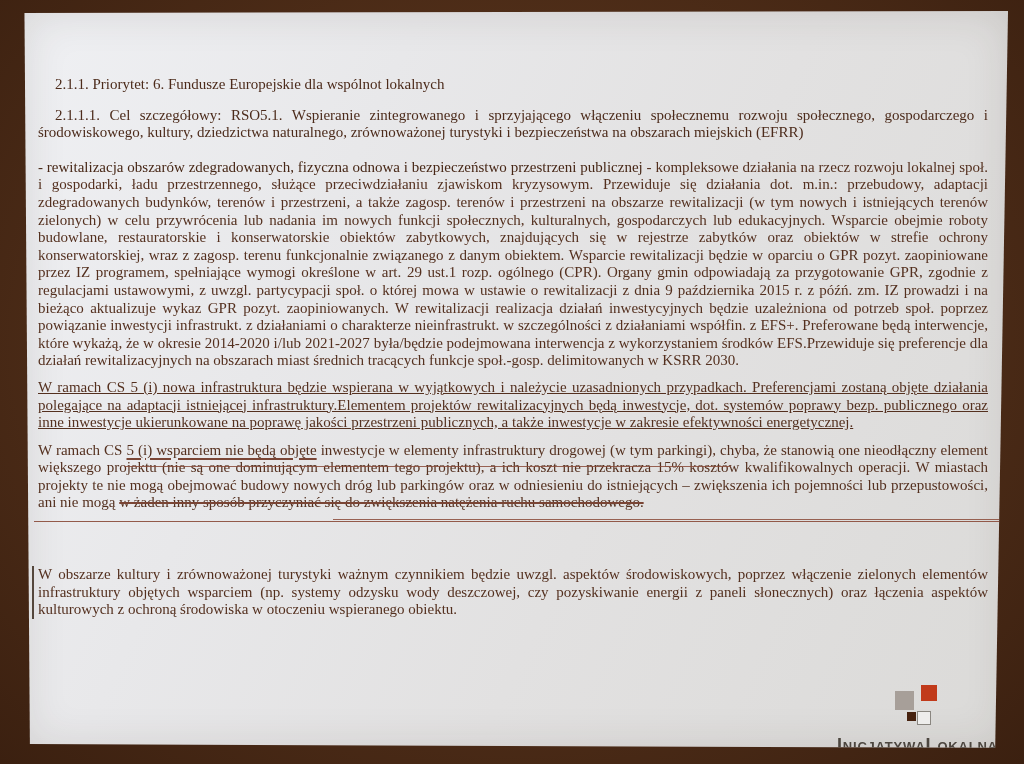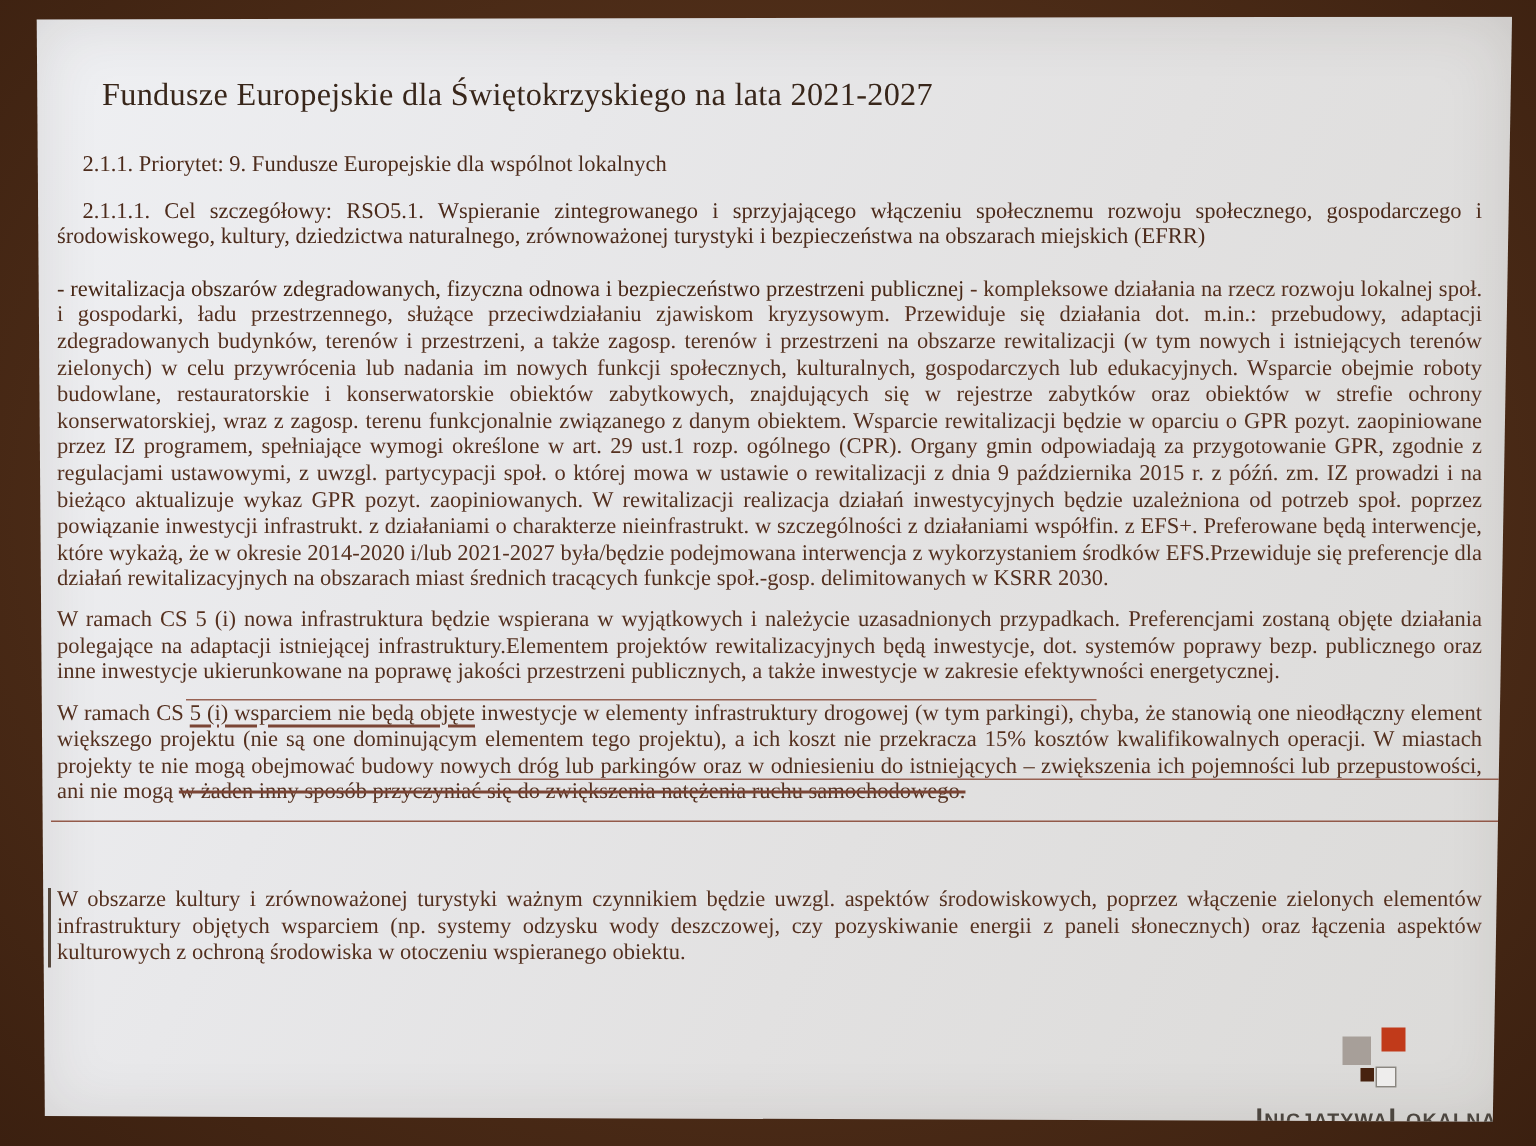--- a/index.html
+++ b/index.html
@@ -20,21 +20,21 @@
   }
   h1.title{
     margin:0 0 0 30px;font-size:21.5px;line-height:26px;font-weight:normal;
     color:#38261a;text-align:left;letter-spacing:0.2px;
   }
   p{margin:0;}
   .priority{margin:26px 0 0 17px;text-align:left;color:#4c2b1b;}
   .objective{margin:13px 0 0 0;text-indent:17px;color:#4c2b1b;}
   .p-revit{margin:17px 0 0 0;}
   .p-revit .lead{font-weight:normal;color:#472716;}
-  .p-cs5{margin:9px 0 0 0;}
+  .p-cs5{margin:9px 0 0 0;text-decoration:underline;}
   .p-excl{margin:10px 0 0 0;}
   .u-phrase{text-decoration:underline;text-decoration-color:#7a4535;text-underline-offset:3px;text-decoration-thickness:1.5px;}
   .s-phrase{text-decoration:line-through;text-decoration-color:#7a4535;text-decoration-thickness:1.5px;}
   .rule{position:absolute;height:0;border-top:1.5px solid #8a4a38;opacity:0.85;}
   .rule-over{left:102px;top:456px;width:607px;}
   .rule-mid{left:311px;top:509px;width:677px;}
   .divider{margin:9px 0 0 -4px;border:none;border-top:1.6px solid #8a4a38;opacity:0.9;width:976px;}
   .revision-block{border-left:2px solid #55473c;padding-left:4px;margin:13px 0 0 -6px;}
   .p-culture{color:#54301f;margin-top:44px;}
   .p-green{margin-top:7px;text-align:left;}
@@ -51,23 +51,22 @@
     letter-spacing:0.8px;color:#4c463f;
   }
 </style>
 </head>
 <body>
 
 <div class="page">
 
   <div class="content">
 
-    <h1 class="title">Fundusze Europejskie dla Świętokrzyskiego na lata 2021-2027</h1>
 
-    <p class="priority">2.1.1. Priorytet: 9. Fundusze Europejskie dla wspólnot lokalnych</p>
+    <p class="priority">2.1.1. Priorytet: 6. Fundusze Europejskie dla wspólnot lokalnych</p>
 
     <p class="objective">2.1.1.1. Cel szczegółowy: RSO5.1. Wspieranie zintegrowanego i sprzyjającego włączeniu społecznemu rozwoju społecznego, gospodarczego i środowiskowego, kultury, dziedzictwa naturalnego, zrównoważonej turystyki i bezpieczeństwa na obszarach miejskich (EFRR)</p>
 
     <p class="p-revit"><span class="lead">- rewitalizacja obszarów zdegradowanych, fizyczna odnowa i bezpieczeństwo przestrzeni publicznej</span><span> - kompleksowe działania na rzecz rozwoju lokalnej społ. i gospodarki, ładu przestrzennego, służące przeciwdziałaniu zjawiskom kryzysowym. Przewiduje się działania dot. m.in.: przebudowy, adaptacji zdegradowanych budynków, terenów i przestrzeni, a także zagosp. terenów i przestrzeni na obszarze rewitalizacji (w tym nowych i istniejących terenów zielonych) w celu przywrócenia lub nadania im nowych funkcji społecznych, kulturalnych, gospodarczych lub edukacyjnych. Wsparcie obejmie roboty budowlane, restauratorskie i konserwatorskie obiektów zabytkowych, znajdujących się w rejestrze zabytków oraz obiektów w strefie ochrony konserwatorskiej, wraz z zagosp. terenu funkcjonalnie związanego z danym obiektem. Wsparcie rewitalizacji będzie w oparciu o GPR pozyt. zaopiniowane przez IZ programem, spełniające wymogi określone w art. 29 ust.1 rozp. ogólnego (CPR). Organy gmin odpowiadają za przygotowanie GPR, zgodnie z regulacjami ustawowymi, z uwzgl. partycypacji społ. o której mowa w ustawie o rewitalizacji z dnia 9 października 2015 r. z późń. zm. IZ prowadzi i na bieżąco aktualizuje wykaz GPR pozyt. zaopiniowanych. W rewitalizacji realizacja działań inwestycyjnych będzie uzależniona od potrzeb społ. poprzez powiązanie inwestycji infrastrukt. z działaniami o charakterze nieinfrastrukt. w szczególności z działaniami współfin. z EFS+. Preferowane będą interwencje, które wykażą, że w okresie 2014-2020 i/lub 2021-2027 była/będzie podejmowana interwencja z wykorzystaniem środków EFS.Przewiduje się preferencje dla działań rewitalizacyjnych na obszarach miast średnich tracących funkcje społ.-gosp. delimitowanych w KSRR 2030.</span></p>
 
     <p class="p-cs5">W ramach CS 5 (i) nowa infrastruktura będzie wspierana w wyjątkowych i należycie uzasadnionych przypadkach. Preferencjami zostaną objęte działania polegające na adaptacji istniejącej infrastruktury.Elementem projektów rewitalizacyjnych będą inwestycje, dot. systemów poprawy bezp. publicznego oraz inne inwestycje ukierunkowane na poprawę jakości przestrzeni publicznych, a także inwestycje w zakresie efektywności energetycznej.</p>
 
     <p class="p-excl"><span>W ramach CS </span><span class="u-phrase">5 (i) wsparciem nie będą objęte</span><span> inwestycje w elementy infrastruktury drogowej (w tym parkingi), chyba, że stanowią one nieodłączny element większego projektu (nie są one dominującym elementem tego projektu), a ich koszt nie przekracza 15% kosztów kwalifikowalnych operacji. W miastach projekty te nie mogą obejmować budowy nowych dróg lub parkingów oraz w odniesieniu do istniejących – zwiększenia ich pojemności lub przepustowości, ani nie mogą </span><span class="s-phrase">w żaden inny sposób przyczyniać się do zwiększenia natężenia ruchu samochodowego.</span></p>
 
     <hr class="divider">

